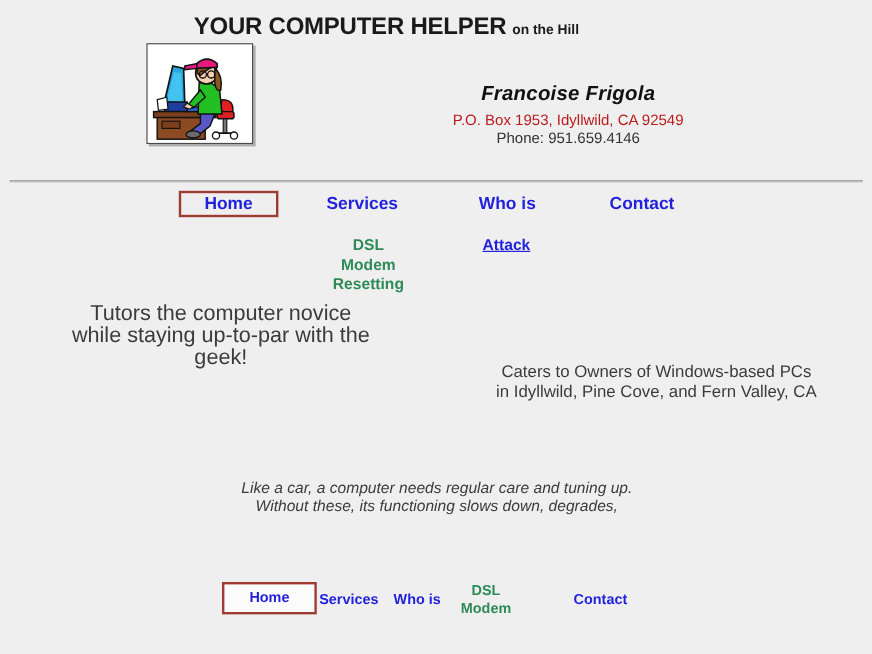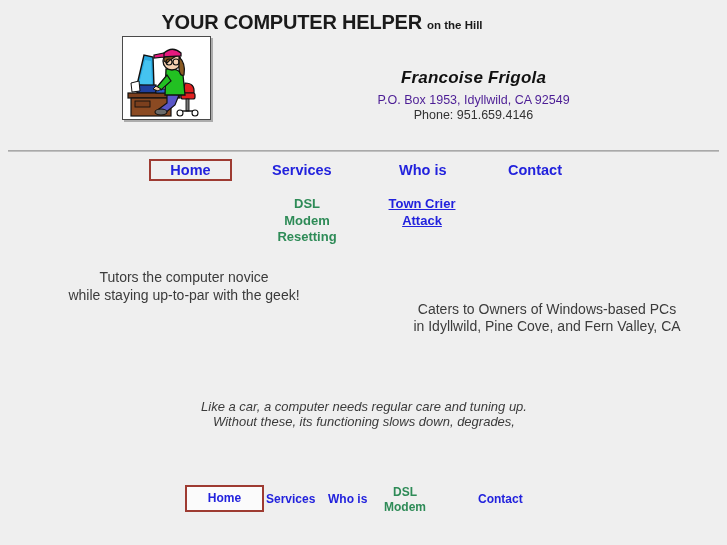--- a/index.html
+++ b/index.html
@@ -69,21 +69,21 @@
   }
   #contact-name {
     font-size: 17px;
     font-weight: bold;
     font-style: italic;
     color: #111111;
     letter-spacing: 0.2px;
   }
   #contact-address {
     font-size: 12.5px;
-    color: #4c1d95;
+    color: #b91c1c;
     margin-top: 5px;
   }
   #contact-phone {
     font-size: 12.5px;
     color: #333333;
     margin-top: 1px;
   }
 
   
   #divider {
@@ -166,24 +166,24 @@
     color: #2222dd;
     text-decoration: underline;
     line-height: 16.5px;
   }
   .sub-line { display: block; }
 
   
   #tutors-text {
     position: absolute;
     left: 44px;
-    top: 268px;
+    top: 252px;
     width: 280px;
     text-align: center;
-    font-size: 14px;
+    font-size: 18px;
     color: #3b3b3b;
     line-height: 18px;
   }
   #caters-text {
     position: absolute;
     left: 392px;
     top: 301px;
     width: 310px;
     text-align: center;
     font-size: 14px;
@@ -325,21 +325,20 @@
   <a href="#" class="mainnav-item" id="nav-contact">Contact</a>
 </div>
 
 <div id="sublinks">
   <a href="#" id="sub-dsl">
     <span class="sub-line">DSL</span>
     <span class="sub-line">Modem</span>
     <span class="sub-line">Resetting</span>
   </a>
   <a href="#" id="sub-towncrier">
-    <span class="sub-line">Town Crier</span>
     <span class="sub-line">Attack</span>
   </a>
 </div>
 
 <div id="tutors-text">
   <div>Tutors the computer novice</div>
   <div>while staying up-to-par with the geek!</div>
 </div>
 
 <div id="caters-text">

